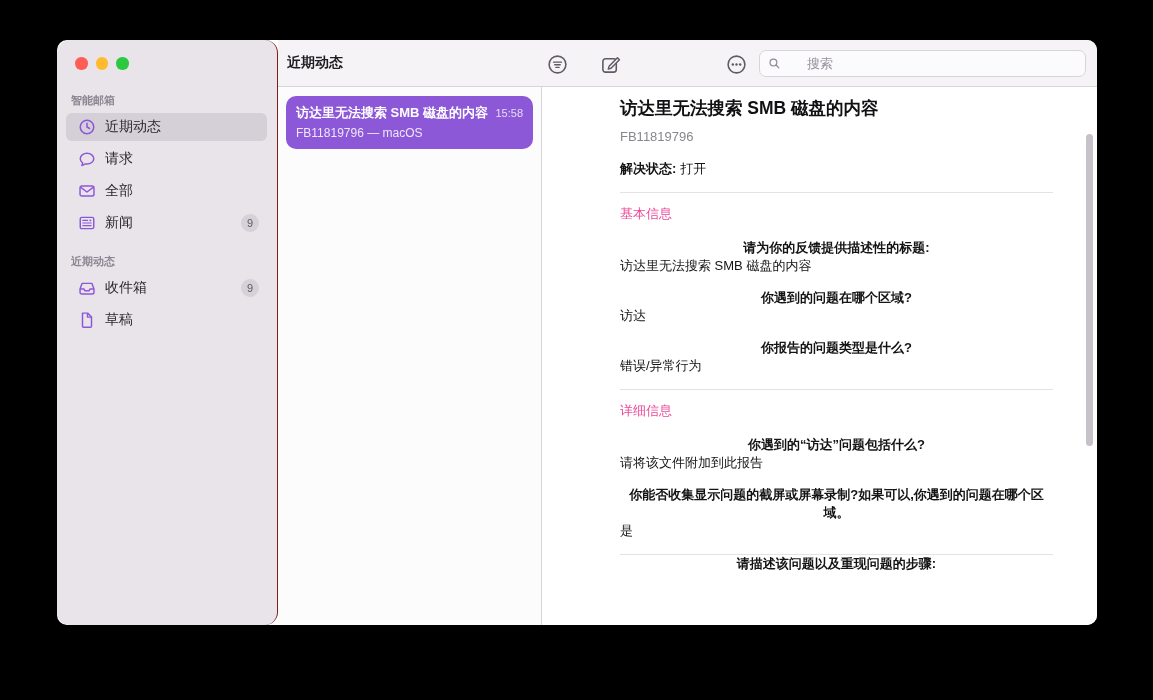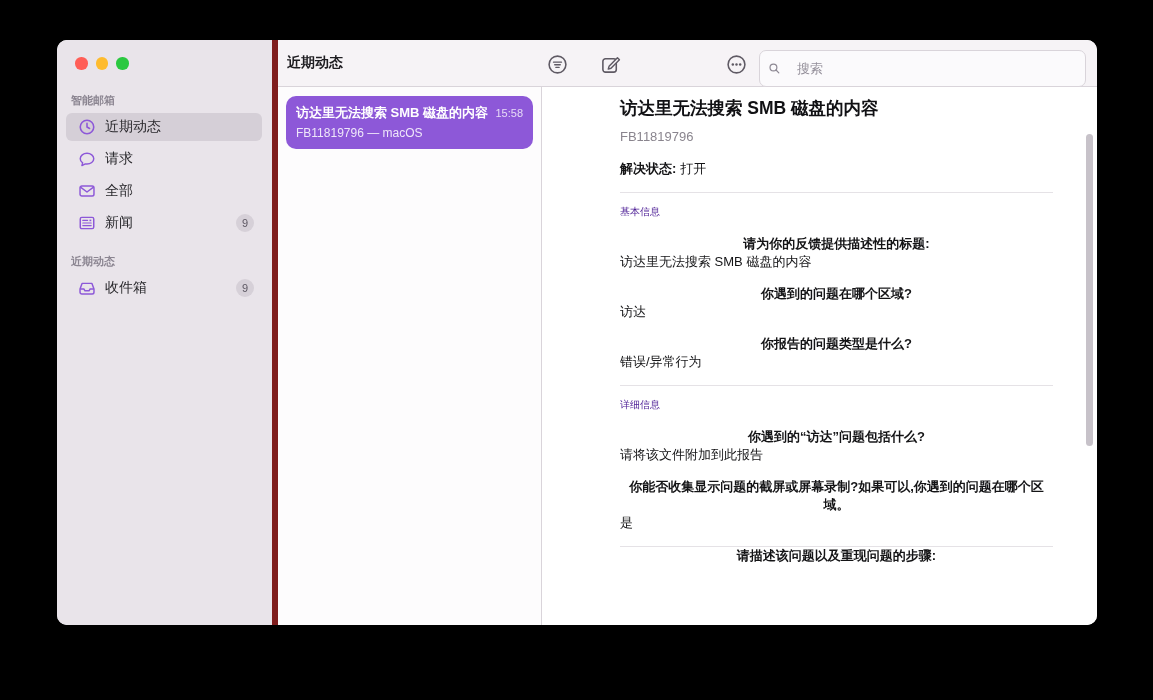--- a/index.html
+++ b/index.html
@@ -12,21 +12,21 @@
     position: relative;
   }
   .window {
     position: absolute; left: 57px; top: 40px;
     width: 1040px; height: 585px;
     background: #fff; border-radius: 10px;
     overflow: hidden; display: flex;
     box-shadow: 0 30px 70px rgba(0,0,0,.6);
   }
   
-  .sidebar { flex: 0 0 221px; width: 221px; background: #e9e4ea; border-right: 6px solid #7f1d1d; }
+  .sidebar { flex: 0 0 221px; width: 221px; background: #e9e4ea; border-right: 1px solid #7f1d1d; border-radius: 13px; }
   .traffic-lights { display: flex; gap: 8px; padding: 17px 0 0 18px; }
   .tl { width: 12.5px; height: 12.5px; border-radius: 50%; }
   .tl-red { background: #ff5e57; }
   .tl-yellow { background: #febb2e; }
   .tl-green { background: #2bc840; }
   .sb-label { margin: 23px 14px 5px; font-size: 11px; font-weight: 700; color: #8b8591; }
   .sb-section-2 .sb-label { margin-top: 17px; }
   .sb-item {
     display: flex; align-items: center; height: 28px;
     margin: 0 10px 4px 9px; padding: 0 8px 0 12px;
@@ -44,44 +44,44 @@
   
   .main { flex: 1; display: flex; flex-direction: column; min-width: 0; }
   .toolbar { position: relative; height: 47px; flex: 0 0 47px; background: #f6f3f6; border-bottom: 1px solid #d9d4da; }
   .tb-list-title { position: absolute; left: 9px; top: 0; height: 100%; display: flex; align-items: center; font-size: 14px; font-weight: 700; color: #1e1d21; }
   .tb-btn { position: absolute; top: 12px; width: 24px; height: 24px; padding: 0; background: none; border: none; color: #5f5a64; display: flex; align-items: center; justify-content: center; }
   .tb-btn svg { width: 21px; height: 21px; }
   .btn-filter { left: 267px; }
   .btn-compose { left: 320px; }
   .btn-more { left: 446px; }
   .search-field {
-    position: absolute; left: 481px; right: 11px; top: 10px; height: 37px;
+    position: absolute; left: 481px; right: 11px; top: 10px; height: 27px;
     background: #fbfafc; border: 1px solid #d9d4da; border-radius: 7px;
-    display: flex; align-items: center; padding: 0 8px; gap: 14px; color: #8e8994;
+    display: flex; align-items: center; padding: 0 8px; gap: 24px; color: #8e8994;
   }
   .search-field svg { width: 13px; height: 13px; flex: 0 0 13px; }
   .search-field input { flex: 1; min-width: 0; border: none; outline: none; background: transparent; font-size: 13px; color: #222; font-family: inherit; }
   .search-field input::placeholder { color: #938e99; }
   
   .content-row { flex: 1; display: flex; min-height: 0; }
   .list-col { flex: 0 0 264px; width: 264px; border-right: 1px solid #d9d4da; background: #fdfcfd; padding: 9px 8px; }
   .list-item { border-radius: 10px; padding: 8px 10px 9px; }
   .list-item.is-selected { background: var(--accent, #8d58d8); color: #fff; }
   .li-top { display: flex; align-items: baseline; gap: 6px; }
   .li-title { flex: 1; min-width: 0; overflow: hidden; white-space: nowrap; text-overflow: ellipsis; font-size: 13px; font-weight: 700; }
   .li-time { font-size: 11px; color: rgba(255,255,255,.78); flex: 0 0 auto; }
   .li-sub { margin-top: 4px; font-size: 12px; color: rgba(255,255,255,.85); }
   
   .detail { flex: 1; position: relative; background: #fff; padding: 9px 44px 0 78px; overflow: hidden; min-width: 0; }
   .d-title { margin: 0 0 9px; font-size: 17.5px; font-weight: 700; color: #111114; }
   .d-id { font-size: 13px; color: #8a858e; margin-bottom: 15px; }
   .meta-line { font-size: 13px; line-height: 19px; color: #141416; }
   .m-label { font-weight: 700; margin-right: 4px; }
   .rule { border: none; border-top: 1px solid #e5e2e6; margin: 14px 0 0; }
-  .sec-h { margin: 12px 0 16px; font-size: 10px; font-weight: 400; color: #4c1d95; }
+  .sec-h { margin: 12px 0 16px; font-size: 13px; font-weight: 400; color: #ec4899; }
   .q { font-size: 13px; line-height: 18px; font-weight: 700; color: #141416; text-align: center; }
   .a { font-size: 13px; line-height: 18px; color: #141416; margin-bottom: 14px; }
   .scroll-thumb { position: absolute; right: 4px; top: 47px; width: 7px; height: 312px; border-radius: 4px; background: #c7c2c9; }
 </style>
 </head>
 <body>
 
 <div class="window">
 
   <aside class="sidebar">
@@ -143,20 +143,29 @@
         <span class="sb-icon">
           <svg viewBox="0 0 16 16">
               <path d="M3.6 3.9h8.8l1.8 4.9v3a1.6 1.6 0 0 1-1.6 1.6H3.4a1.6 1.6 0 0 1-1.6-1.6v-3z" fill="none" stroke="currentColor" stroke-width="1.3" stroke-linejoin="round"></path>
               <path d="M1.9 8.8h3.3l1 1.7h3.6l1-1.7h3.3" fill="none" stroke="currentColor" stroke-width="1.3" stroke-linejoin="round"></path>
             </svg>
         </span>
         <span class="sb-text">收件箱</span>
         <span class="sb-badge">9</span>
       </div>
 
+      <div class="sb-item">
+        <span class="sb-icon">
+          <svg viewBox="0 0 16 16">
+              <path d="M4 1.9h4.6L12 5.3v8.2a.9.9 0 0 1-.9.9H4.9a.9.9 0 0 1-.9-.9z" fill="none" stroke="currentColor" stroke-width="1.3" stroke-linejoin="round"></path>
+              <path d="M8.4 2.2v3.3H12" fill="none" stroke="currentColor" stroke-width="1.2" stroke-linejoin="round"></path>
+            </svg>
+        </span>
+        <span class="sb-text">草稿</span>
+      </div>
 
     </div>
   </aside>
 
   <div class="main">
 
     <div class="toolbar">
       <div class="tb-list-title">近期动态</div>
 
       <button class="tb-btn btn-filter">

